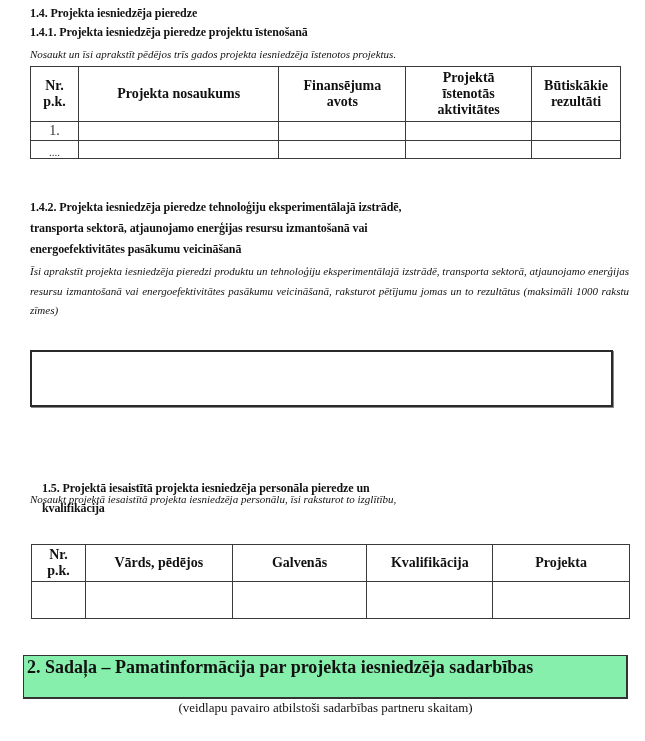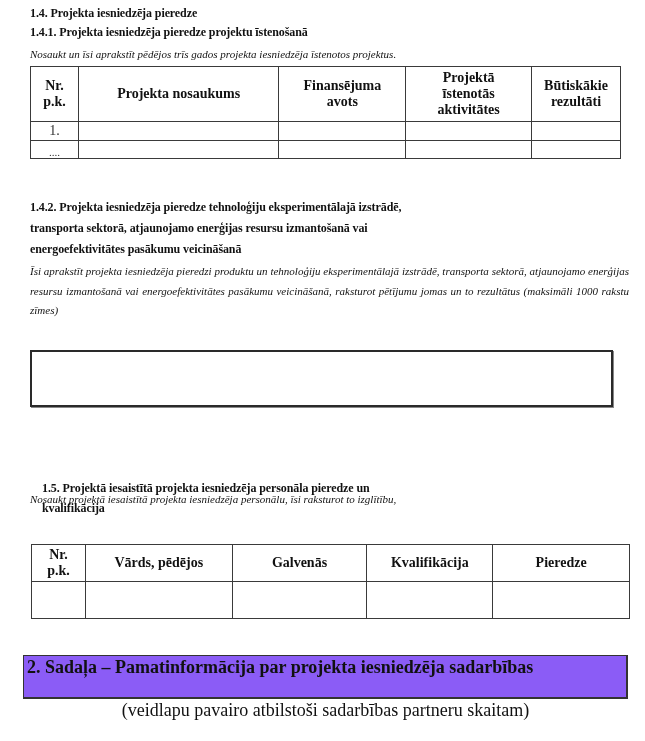--- a/index.html
+++ b/index.html
@@ -6,23 +6,23 @@
     body { width: 645px; height: 741px; position: relative; overflow: hidden;
            font-family: "Liberation Serif", "DejaVu Serif", serif; color: #111; }
     .abs { position: absolute; }
     .h-bold { font-weight: bold; font-size: 12px; line-height: 20px; letter-spacing: -0.1px; }
     .italic { font-style: italic; font-size: 11px; line-height: 19px; }
     table { border-collapse: collapse; position: absolute; }
     td, th { border: 1.5px solid #3a3a3a; padding: 0; text-align: center; vertical-align: middle; }
     th { font-weight: bold; font-size: 14px; line-height: 16px; }
     td.num { font-size: 14px; color: #333; }
     .textbox { border: 2px solid #2a2a2a; box-shadow: 1px 1px 0 #888; background: #fff; }
-    .gray-bar { background: #8b5cf6; border: 1.5px solid #333; border-right: 2.5px solid #333; border-bottom: 2.5px solid #333; }
+    .gray-bar { background: #86efac; border: 1.5px solid #333; border-right: 2.5px solid #333; border-bottom: 2.5px solid #333; }
     .gray-bar span { font-weight: bold; font-size: 18px; line-height: 21px; display: block; padding-left: 3px; padding-top: 1px; }
-    .note { font-size: 18px; text-align: center; }
+    .note { font-size: 13px; text-align: center; }
   </style>
 </head>
 <body>
 
 <div class="abs h-bold" style="left:30px; top:3px;">1.4. Projekta iesniedzēja pieredze</div>
 <div class="abs h-bold" style="left:30px; top:22px;">1.4.1. Projekta iesniedzēja pieredze projektu īstenošanā</div>
 <div class="abs italic" style="left:30px; top:45px; white-space:nowrap;">Nosaukt un īsi aprakstīt pēdējos trīs gados projekta iesniedzēja īstenotos projektus.</div>
 
 <table style="left:30px; top:66px; width:591px;">
   <colgroup>
@@ -97,21 +97,21 @@
   </colgroup>
   <tbody>
       <tr style="height:37px;">
     <th>
       <span>Nr.</span><br>
       <span>p.k.</span>
     </th>
     <th>Vārds, pēdējos</th>
     <th>Galvenās</th>
     <th>Kvalifikācija</th>
-    <th>Pieredze</th>
+    <th>Projekta</th>
   </tr>
   <tr style="height:37px;">
     <td></td>
     <td></td>
     <td></td>
     <td></td>
     <td></td>
   </tr>
 </tbody>
   </table>

